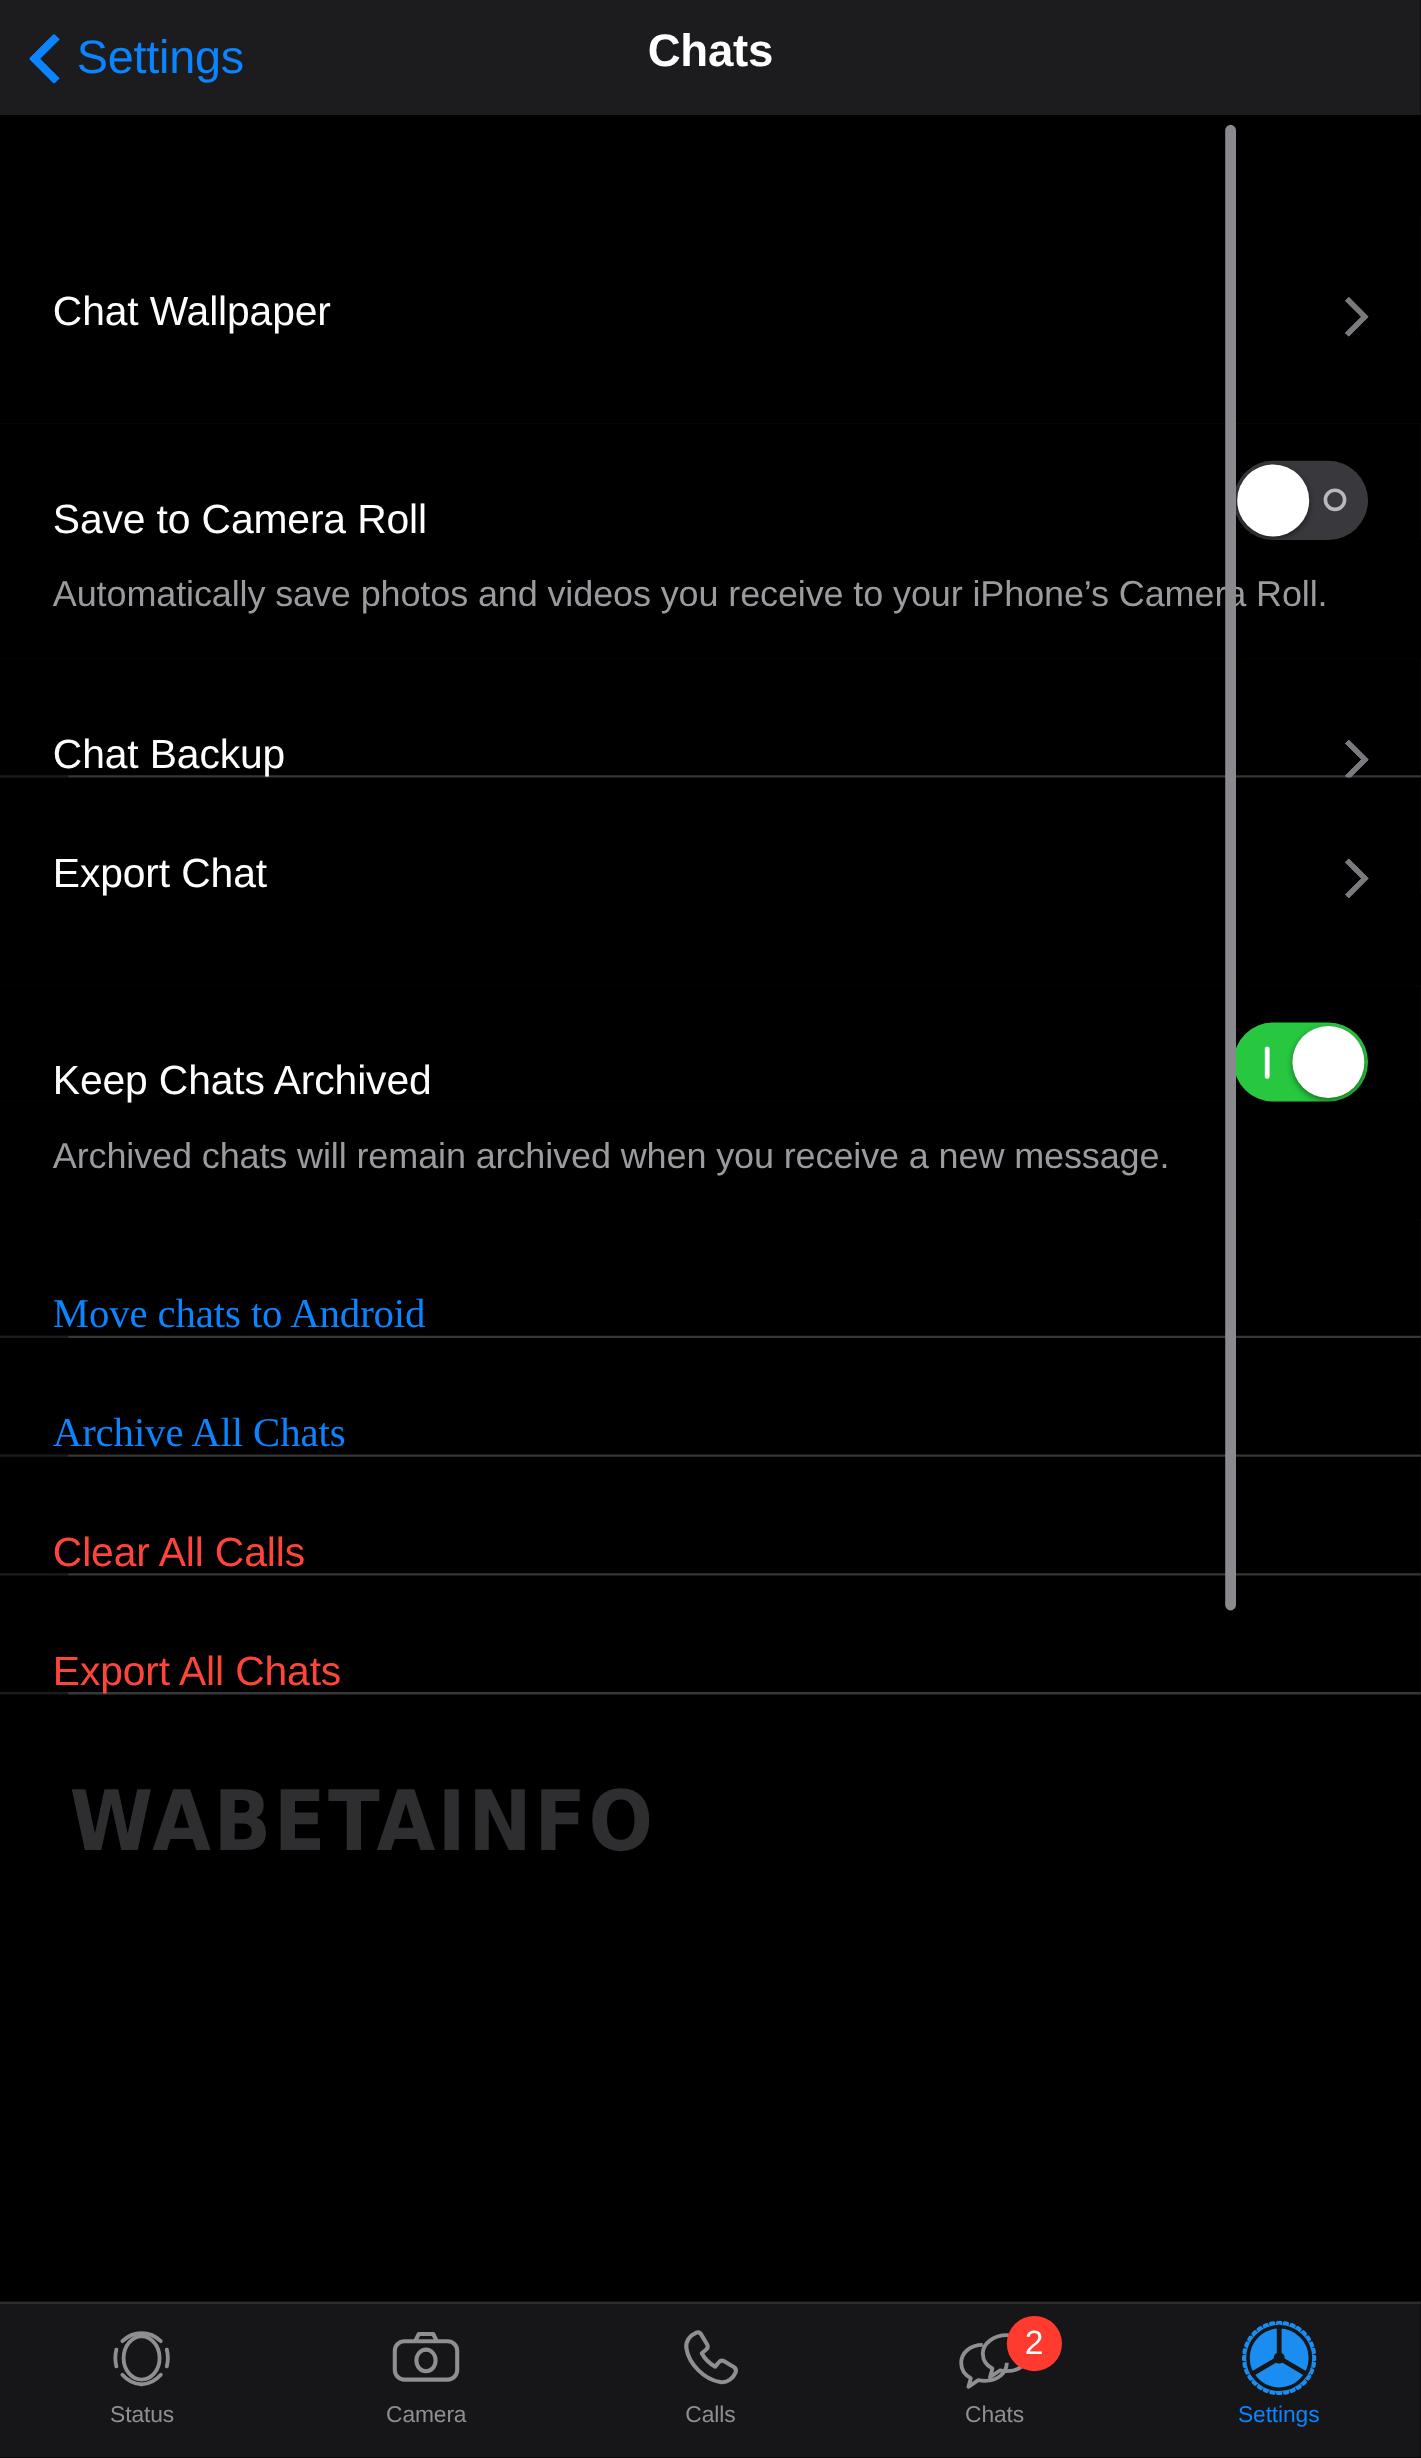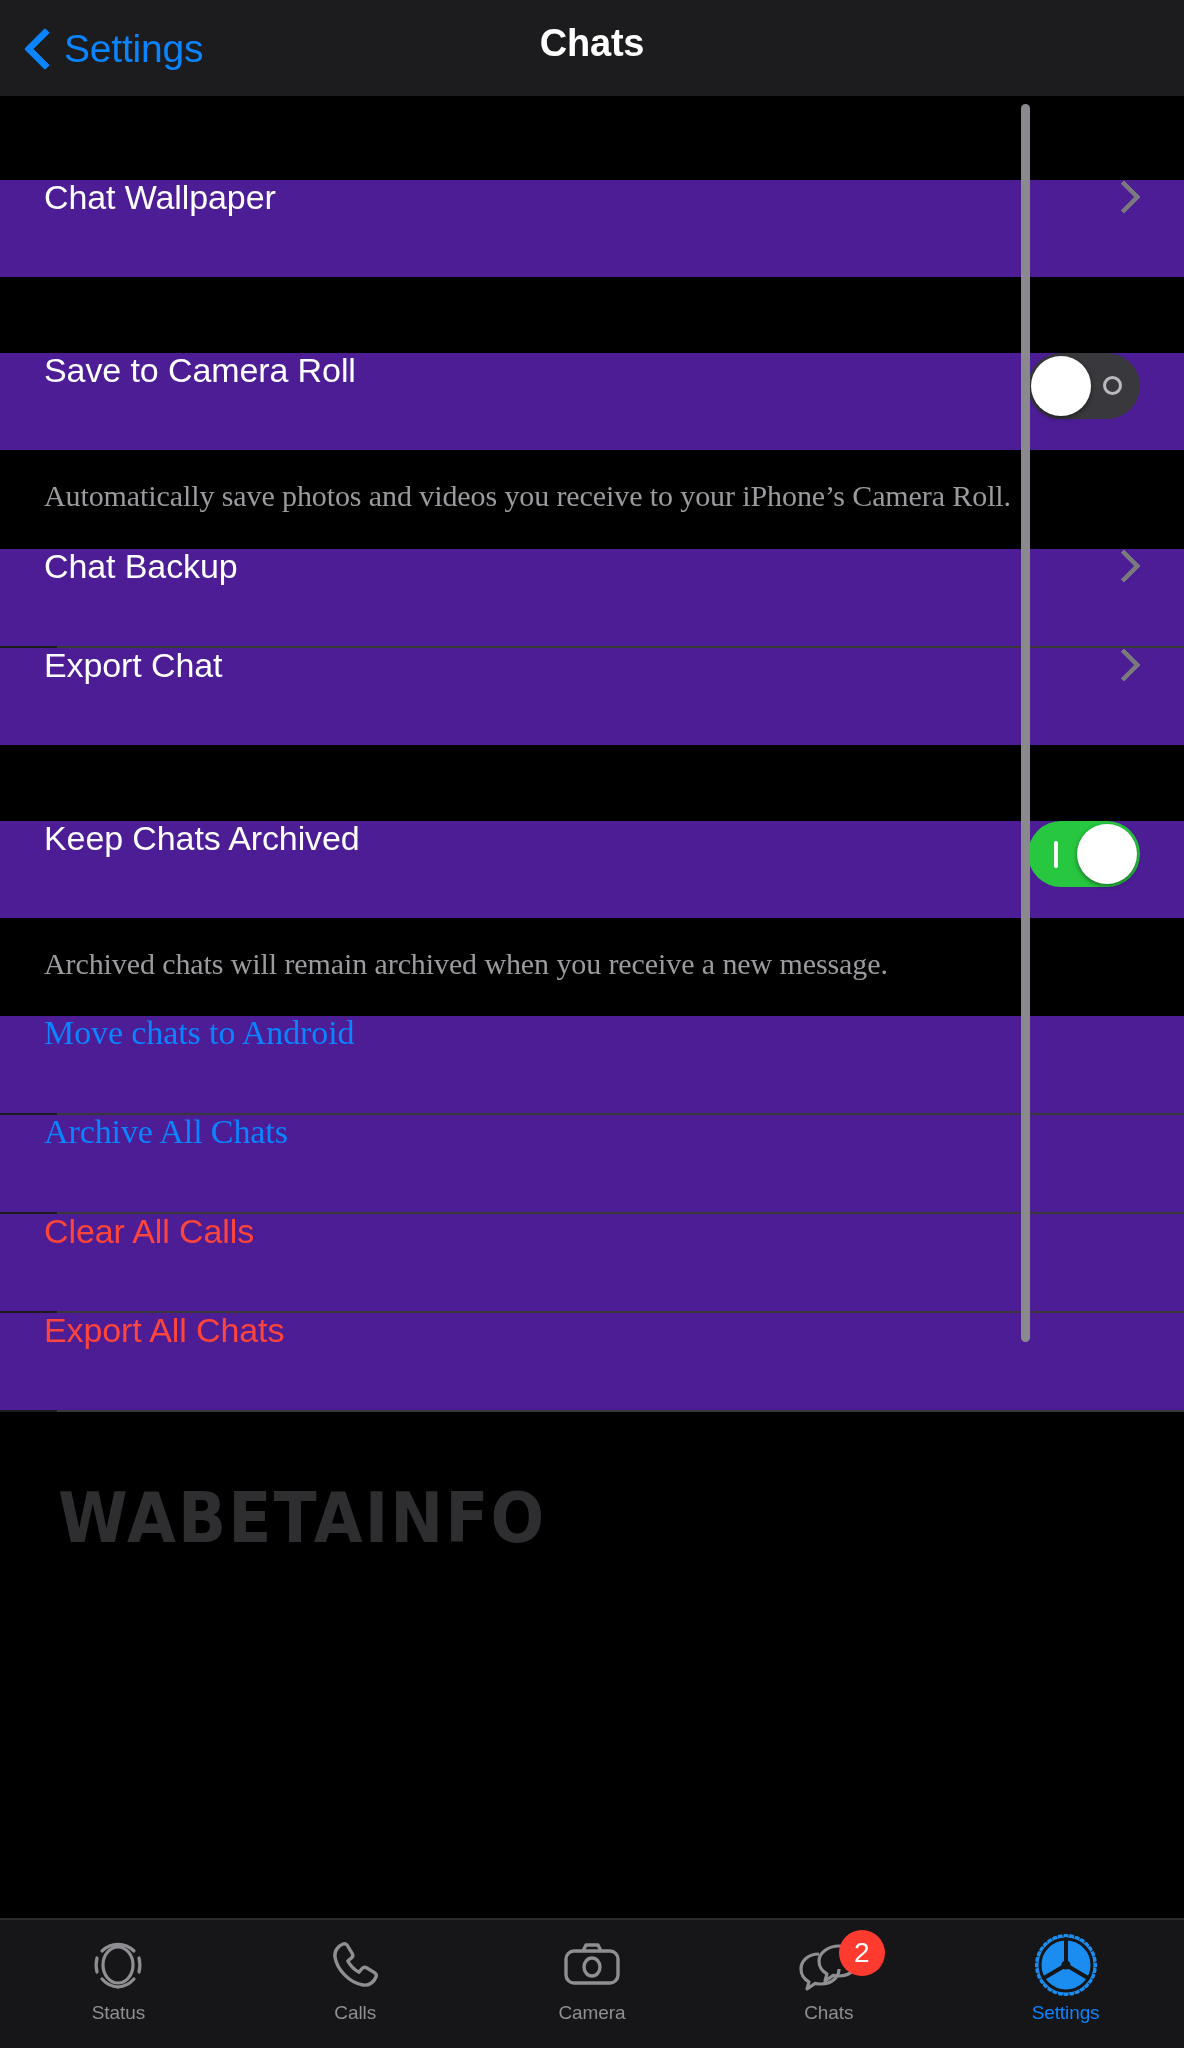--- a/index.html
+++ b/index.html
@@ -75,24 +75,24 @@
     background: #000000;
   }
 
   .gap { background: #000000; width: 100%; }
 
   .group { background: #1C1C1E; width: 100%; }
 
   .row {
     position: relative;
     display: flex;
-    align-items: flex-start;
+    align-items: flex-end;
     padding: 0 44px;
     height: 97px;
-    background: #4c1d95;
+    background: #000000;
     cursor: pointer;
   }
   .row-label {
     color: #FFFFFF;
     font-size: 34px;
     letter-spacing: -0.1px;
     flex: 1;
     line-height: 1;
   }
   .row-label.blue { color: #0A84FF; font-family: Liberation Serif, serif; }
@@ -121,21 +121,20 @@
     margin-left: 57px;
   }
 
   .footer-text {
     background: #000000;
     color: #9B9B9F;
     font-size: 30px;
     line-height: 1.22;
     padding: 28px 44px 34px 44px;
     letter-spacing: -0.1px;
-    font-family: Liberation Serif, serif;
   }
 
   
   .toggle {
     position: relative;
     width: 112px;
     height: 66px;
     border-radius: 33px;
     flex: none;
     cursor: pointer;
@@ -346,36 +345,36 @@
           <path d="M29 51 A24 26 0 0 1 13 43" fill="none" stroke="#8E8E93" stroke-width="3.2" stroke-linecap="round"></path>
           <path d="M8 22 A24 26 0 0 0 8 36" fill="none" stroke="#8E8E93" stroke-width="3.2" stroke-linecap="round"></path>
           <path d="M50 22 A24 26 0 0 1 50 36" fill="none" stroke="#8E8E93" stroke-width="3.2" stroke-linecap="round"></path>
         </svg>
       </div>
       <span class="tab-label">Status</span>
     </div>
 
     <div class="tab">
       <div class="icon-wrap">
-        <svg width="58" height="58" viewBox="0 0 58 58">
-          <path d="M17 8 C12 10 8 15 9 21 C11 34 24 47 37 49 C43 50 48 46 50 41 C50.7 39 50 37.5 48.5 36.6 L40.5 31.8 C39 30.9 37.2 31.2 36.1 32.5 L33 36.2 C28 33.5 24.5 30 21.8 25 L25.5 21.9 C26.8 20.8 27.1 19 26.2 17.5 L21.4 9.5 C20.5 8 19 7.3 17 8 Z" fill="none" stroke="#8E8E93" stroke-width="3.4" stroke-linejoin="round"></path>
-        </svg>
-      </div>
-      <span class="tab-label">Calls</span>
-    </div>
-
-    <div class="tab">
-      <div class="icon-wrap">
         <svg width="60" height="58" viewBox="0 0 60 58">
           <rect x="4" y="15" width="52" height="32" rx="8" fill="none" stroke="#8E8E93" stroke-width="3.4"></rect>
           <path d="M21 15 L24 9 L36 9 L39 15" fill="none" stroke="#8E8E93" stroke-width="3.4" stroke-linejoin="round"></path>
           <ellipse cx="30" cy="31" rx="8" ry="9" fill="none" stroke="#8E8E93" stroke-width="3.4"></ellipse>
         </svg>
       </div>
       <span class="tab-label">Camera</span>
+    </div>
+
+    <div class="tab">
+      <div class="icon-wrap">
+        <svg width="58" height="58" viewBox="0 0 58 58">
+          <path d="M17 8 C12 10 8 15 9 21 C11 34 24 47 37 49 C43 50 48 46 50 41 C50.7 39 50 37.5 48.5 36.6 L40.5 31.8 C39 30.9 37.2 31.2 36.1 32.5 L33 36.2 C28 33.5 24.5 30 21.8 25 L25.5 21.9 C26.8 20.8 27.1 19 26.2 17.5 L21.4 9.5 C20.5 8 19 7.3 17 8 Z" fill="none" stroke="#8E8E93" stroke-width="3.4" stroke-linejoin="round"></path>
+        </svg>
+      </div>
+      <span class="tab-label">Calls</span>
     </div>
 
     <div class="tab">
       <div class="icon-wrap">
         <svg width="68" height="58" viewBox="0 0 68 58">
           <path d="M44 10 C55 10 62 17 62 25 C62 33 55 40 44 40 C42 40 40 39.8 38.2 39.4 L30 45 L32 37.8 C27 35.2 24 30.5 24 25 C24 17 33 10 44 10 Z" fill="none" stroke="#8E8E93" stroke-width="3.2" stroke-linejoin="round"></path>
           <path d="M24 18 C13 18 6 25 6 33 C6 38.5 9 43.2 14 45.8 L12 53 L20.2 47.4 C22 47.8 24 48 26 48 C37 48 44 41 44 33" fill="none" stroke="#8E8E93" stroke-width="3.2" stroke-linejoin="round"></path>
         </svg>
         <span class="badge">2</span>
       </div>

